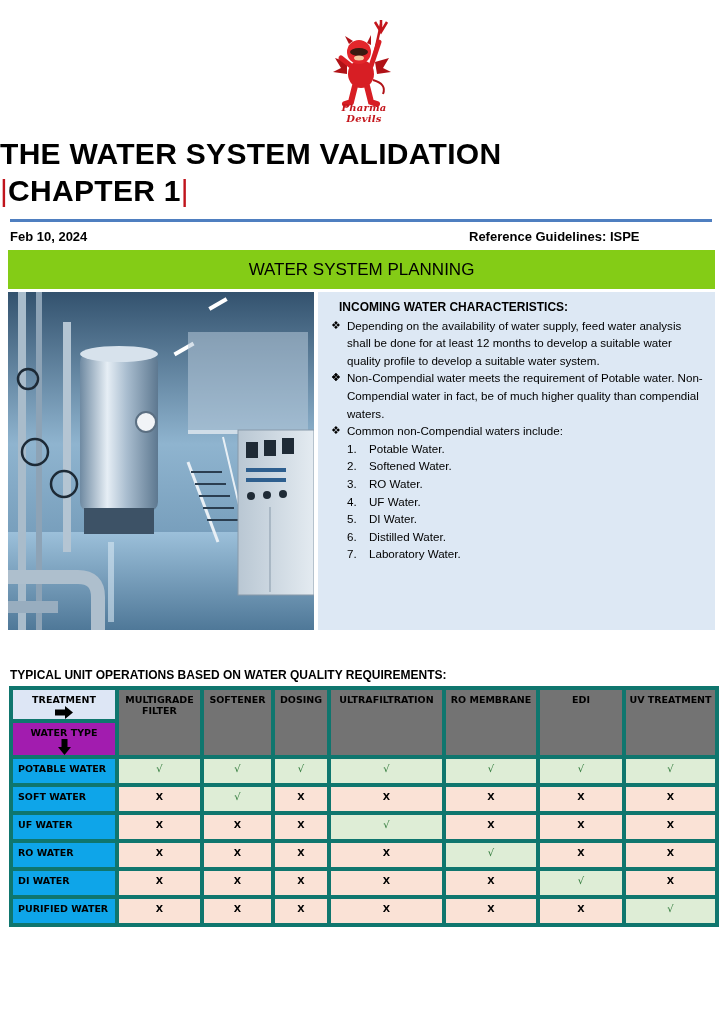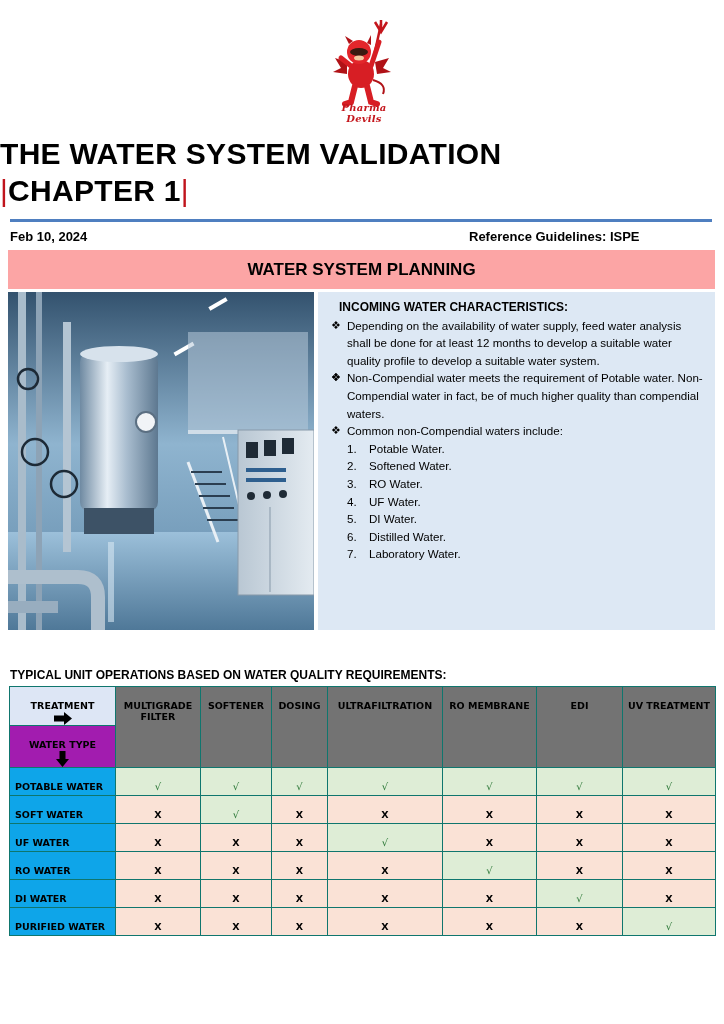--- a/index.html
+++ b/index.html
@@ -14,39 +14,39 @@
   .title { position: absolute; left: 0; width: 724px; text-align: left; font-weight: bold; font-size: 30px; letter-spacing: 0.3px; }
   .title-1 { top: 137px; }
   .title-2 { top: 174px; }
   .bar-red { color: #c0141c; font-weight: normal; }
 
   .rule { position: absolute; left: 10px; top: 219px; width: 702px; height: 3px; background: #4f7fc0; }
 
   .meta-date { position: absolute; left: 10px; top: 229px; font-weight: bold; font-size: 13px; }
   .meta-ref { position: absolute; left: 469px; top: 229px; font-weight: bold; font-size: 13px; }
 
-  .banner { position: absolute; left: 8px; top: 250px; width: 707px; height: 39px; background: #fca5a5;
-    display: flex; align-items: center; justify-content: center; font-weight: bold; font-size: 17px; }
+  .banner { position: absolute; left: 8px; top: 250px; width: 707px; height: 39px; background: #84cc16;
+    display: flex; align-items: center; justify-content: center; font-weight: normal; font-size: 17px; }
 
   .photo { position: absolute; left: 8px; top: 292px; width: 306px; height: 338px; overflow: hidden; background: #7fa6c4; }
 
   .info { position: absolute; left: 318px; top: 292px; width: 397px; height: 338px; background: #dde8f4;
     font-family: "Liberation Sans", sans-serif; font-size: 11.6px; line-height: 17.6px; padding: 7px 8px 0 11px; }
   .info h3 { font-size: 12px; font-weight: bold; margin-left: 10px; }
   .info .sec2 { margin-top: 10px; }
   .bul { position: relative; padding-left: 18px; }
   .bul .glyph { position: absolute; left: 2px; top: 0; font-size: 11px; }
   .olist { padding-left: 18px; }
   .olist .li { display: flex; }
   .olist .num { width: 22px; }
 
   .tbl-title { position: absolute; left: 10px; top: 660px; font-size: 12px; font-weight: bold; font-family: Liberation Sans, sans-serif; margin-top: 8px; }
 
   table.ops { position: absolute; left: 9px; top: 686px; border-collapse: collapse; font-family: "DejaVu Sans", sans-serif; }
-  table.ops td { border: 1px solid #0f766e; font-size: 9.5px; font-weight: bold; text-align: center; vertical-align: top; padding-top: 13px; }
+  table.ops td { border: 4px solid #0f766e; font-size: 9.5px; font-weight: bold; text-align: center; vertical-align: top; padding-top: 4px; }
   td.hdr { background: #737373; }
   td.hdr-treat { background: #dde6f5; height: 29px; }
   td.hdr-wt { background: #a21caf; height: 34px; }
   td.rowlab { background: #0ea5e9; text-align: left !important; padding-left: 5px; height: 28px; }
   td.ok { background: #deedd6; color: #2f7a3a; font-weight: normal !important; font-size: 10px !important; }
   td.no { background: #fae2d6; }
   .arrow { display: block; margin: 1px auto 0; }
 </style>
 </head>
 <body>

